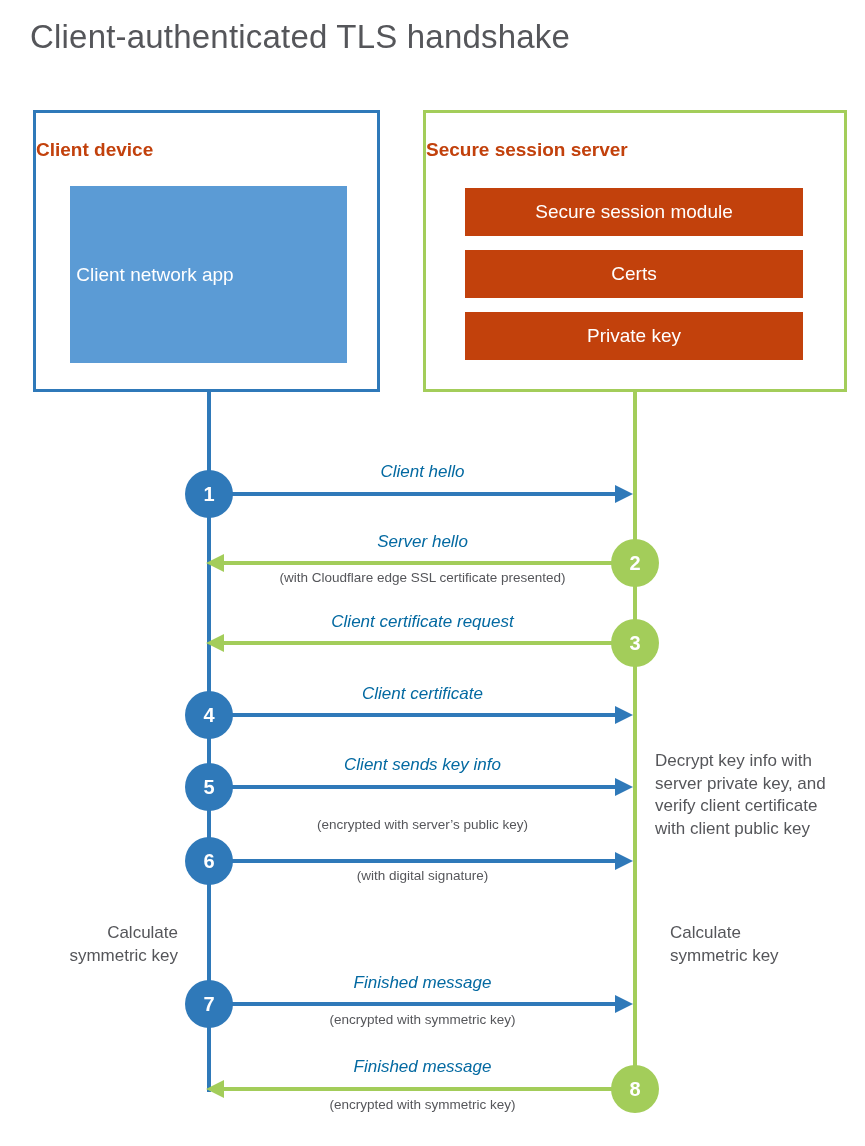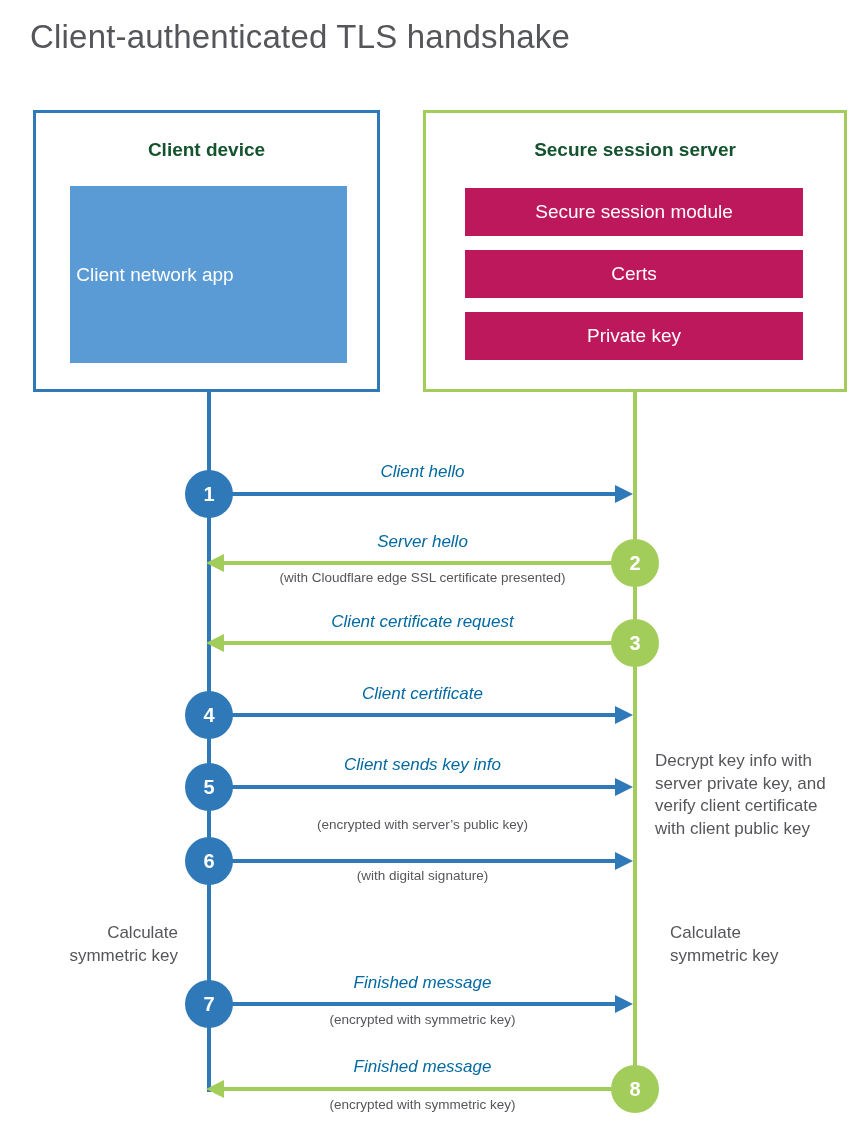--- a/index.html
+++ b/index.html
@@ -28,45 +28,44 @@
   .actor-box {
     position: absolute;
     top: 110px;
     height: 282px;
     background: #ffffff;
   }
   .client-box  { left: 33px;  width: 347px; border: 3px solid #2f79b9; }
   .server-box  { left: 423px; width: 424px; border: 3px solid #a3cd5a; }
   .actor-title {
     margin-top: 26px;
-    text-align: center;
     font-size: 19px;
     font-weight: bold;
-    color: #14532d;
+    color: #c2410c;
   }
   .app-box {
     position: absolute;
     left: 70px; top: 186px;
     width: 277px; height: 177px;
     background: #5b9bd5;
     display: flex; align-items: center; justify-content: flex-start;
   }
   .app-box span {
     display: block;
     width: 170px;
     text-align: center;
     color: #ffffff;
     font-size: 19px;
     line-height: 1.45;
   }
   .server-bar {
     position: absolute;
     left: 465px;
     width: 338px; height: 48px;
-    background: #be185d;
+    background: #c2410c;
     display: flex; align-items: center; justify-content: center;
     color: #ffffff;
     font-size: 19px;
   }
   .bar-1 { top: 188px; }
   .bar-2 { top: 250px; }
   .bar-3 { top: 312px; }
   
   .lifeline { position: absolute; top: 390px; width: 4px; }
   .client-line { left: 207px; height: 702px; background: #2f79b9; }

